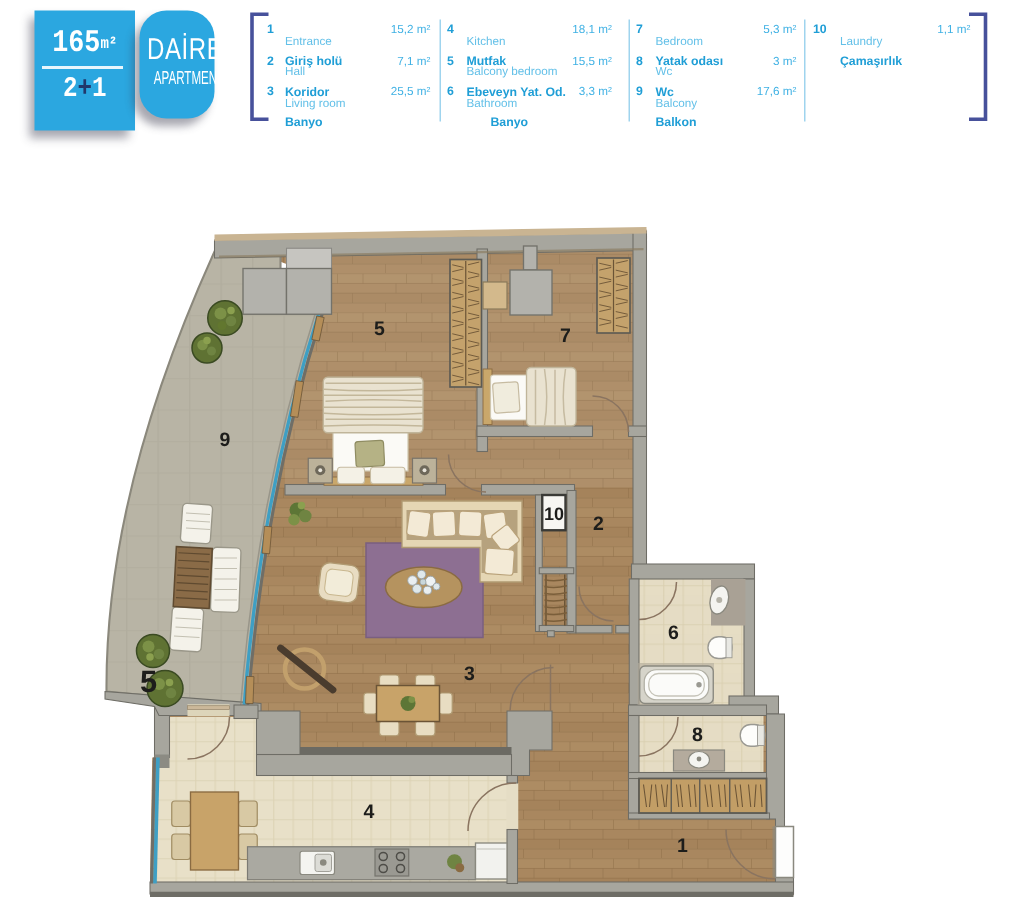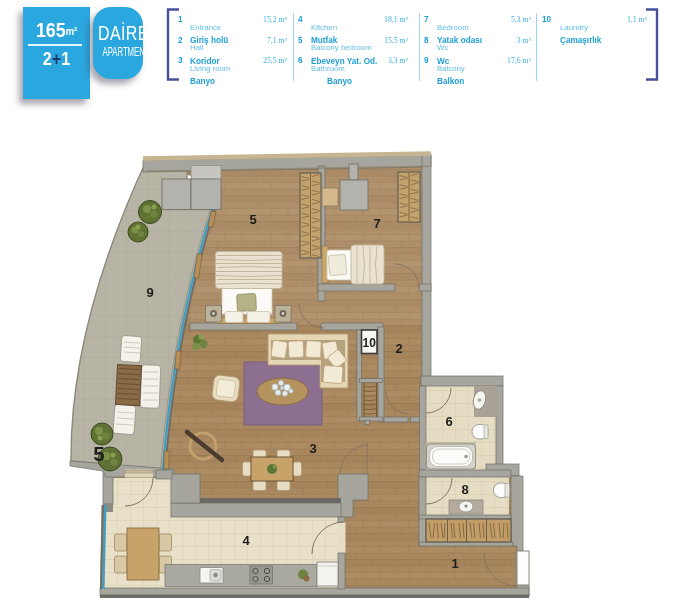--- a/index.html
+++ b/index.html
@@ -1,35 +1,35 @@
 <!DOCTYPE html>
 <html><head>
 <meta charset="utf-8">
 <style>
   html,body{margin:0;padding:0;background:#fff;}
   body{width:690px;height:610px;position:relative;overflow:hidden;
        font-family:"Liberation Sans",sans-serif;}
   .box{position:absolute;background:#2ba7e0;color:#fff;text-align:center;
        box-shadow:-4px 5px 6px rgba(60,60,80,.45);}
-  #b1{left:23px;top:7px;width:67px;height:92px;}
+  #b1{left:23px;top:7px;width:67px;height:80px;font-family:Liberation Mono, monospace;}
   #b1 .l1{margin-top:12px;font-size:21px;font-weight:bold;line-height:1;
           transform:scaleX(.85);transform-origin:50% 50%;}
   #b1 .l1 sup{font-size:11px;font-weight:bold;vertical-align:2px;}
   #b1 .hr{height:1.5px;background:#e8f6fd;margin:4px 8px 2px 5px;}
   #b1 .l2{font-size:19px;font-weight:bold;transform:scaleX(.85);transform-origin:50% 50%;}
   #b1 .plus{color:#21386b;}
   #b2{left:93px;top:7px;width:50px;height:72px;border-radius:18px;}
   #b2 .d1{margin-top:15px;font-size:20px;letter-spacing:.5px;
           transform:scaleX(.8);transform-origin:50% 50%;}
   #b2 .d2{font-size:12.5px;margin-top:0px;transform:scaleX(.62);transform-origin:50% 50%;}
   .lg{position:absolute;top:0;left:0;}
   .num{position:absolute;font-size:8.2px;font-weight:bold;color:#1f9ed6;}
   .nm{position:absolute;font-size:8.2px;font-weight:bold;color:#1f9ed6;white-space:nowrap;margin-top:21px;}
   .en{position:absolute;font-size:7.8px;color:#63c0e8;white-space:nowrap;}
-  .ar{position:absolute;font-size:7.8px;color:#3fb1e4;white-space:nowrap;font-family:Liberation Serif, serif;}
+  .ar{position:absolute;font-size:7.8px;color:#3fb1e4;white-space:nowrap;}
   .dv{position:absolute;width:1px;background:#9fd4ee;top:13px;height:68px;}
   svg{position:absolute;left:0;top:0;}
 </style>
 </head>
 <body>
 <svg width="690" height="610" viewBox="0 0 690 610">
 <defs>
  <pattern id="wood" width="46" height="26" patternUnits="userSpaceOnUse">
    <rect width="46" height="26" fill="#a9875f"></rect>
    <rect y="0" width="46" height="6.5" fill="#ad8c63"></rect>

